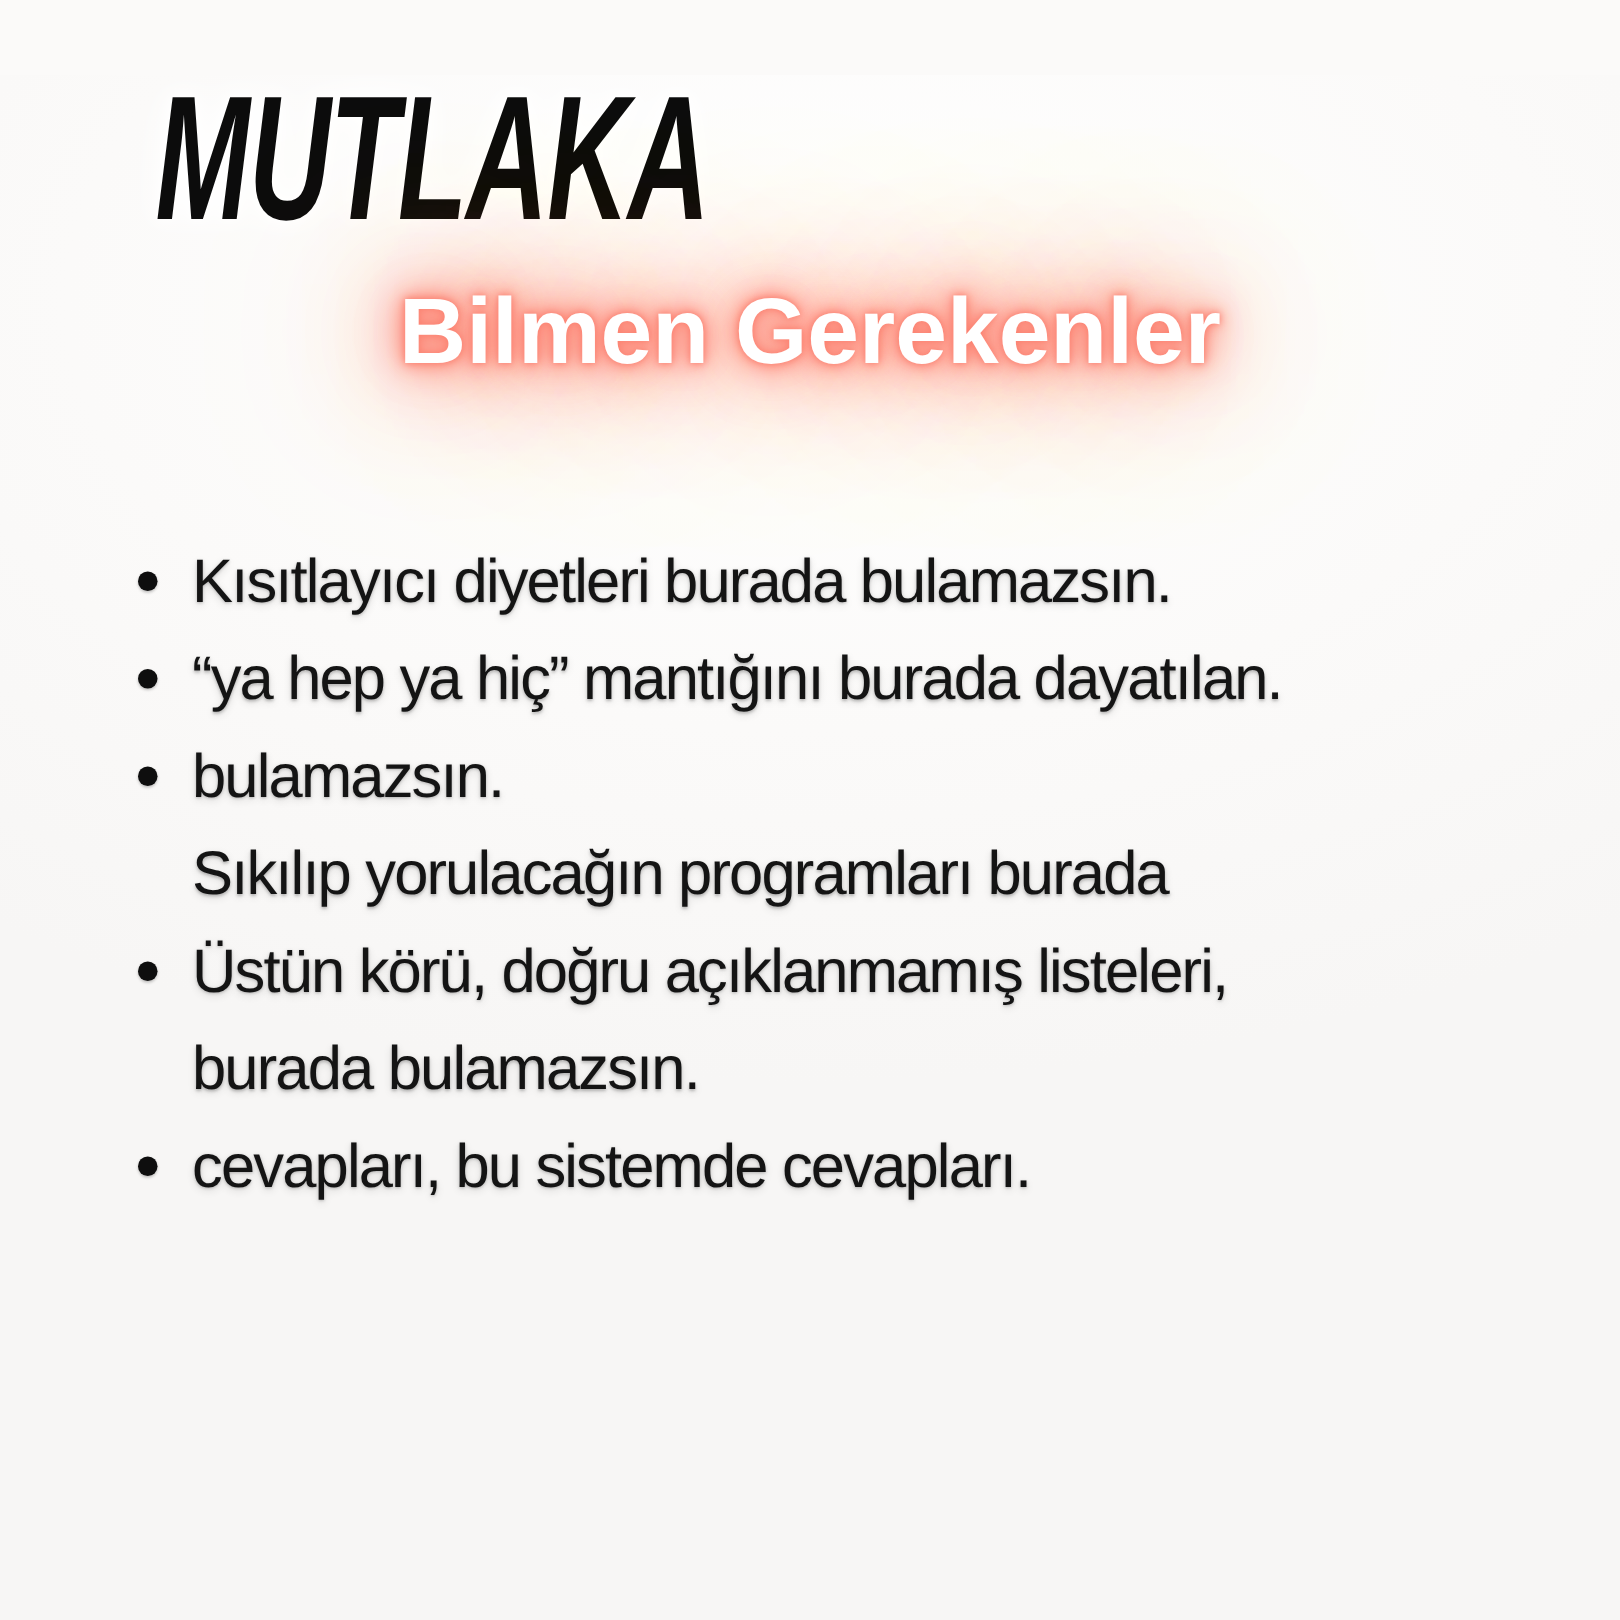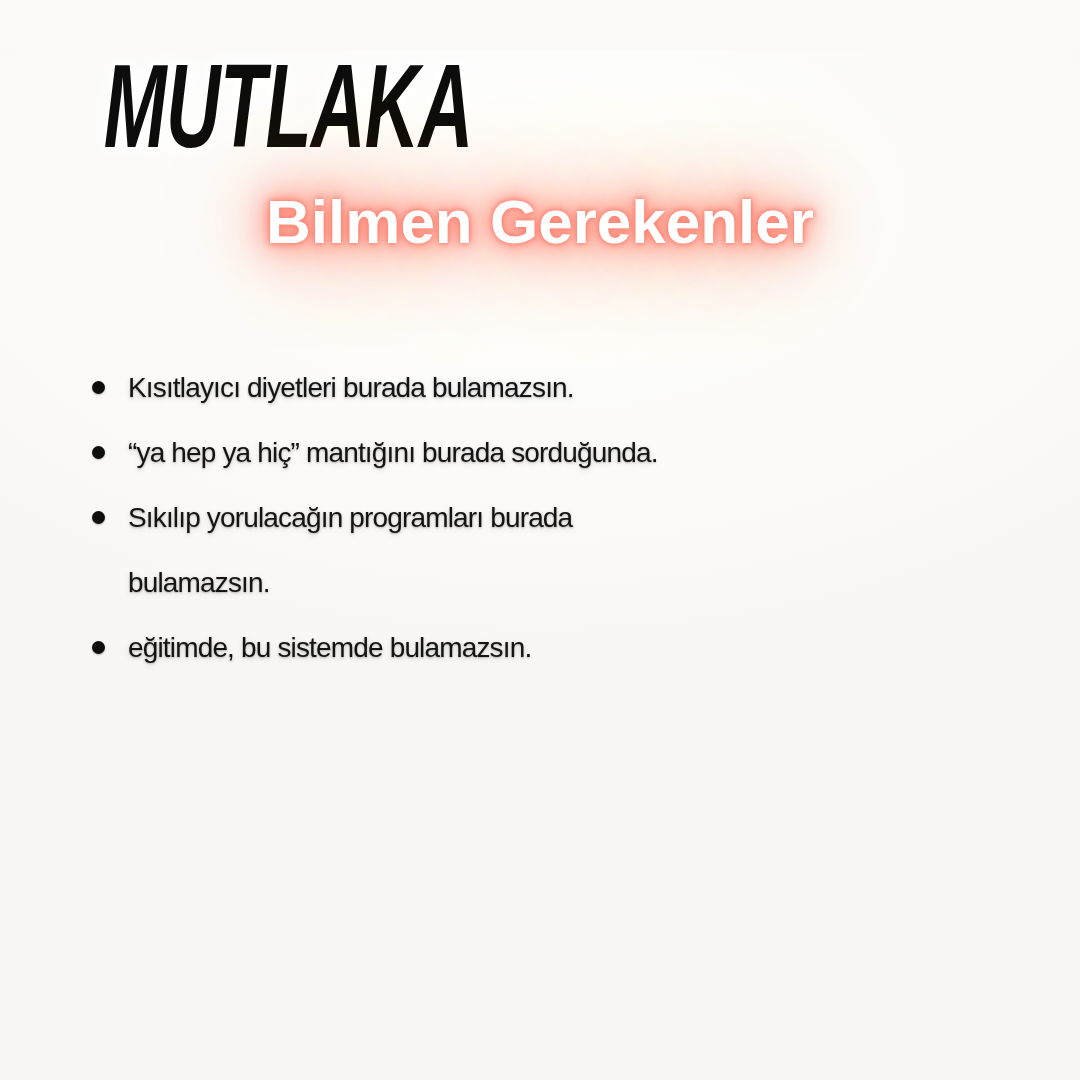--- a/index.html
+++ b/index.html
@@ -56,21 +56,21 @@
       0 0 10px var(--glow),
       0 0 22px var(--glow),
       0 0 45px var(--glow),
       0 0 85px var(--glow),
       0 0 130px var(--glow);
   }
   
   .bullets{
     list-style:none;
     margin:74px 0 0 92px;
-    font-size:28px;
+    font-size:41px;
     line-height:65px;
     letter-spacing:-0.03em;
     color:var(--body-ink);
   }
   .bullets li{
     position:relative;
     padding-left:36px;
     text-shadow:0 1px 2px rgba(40,40,40,.28),0 2px 6px rgba(0,0,0,.12);
   }
   .bullet-dot{
@@ -96,26 +96,31 @@
     <span class="glow-text">Bilmen Gerekenler</span>
   </div>
 
   <ul class="bullets">
       <li>
         <span class="bullet-dot"></span>
         <span class="bullet-line">Kısıtlayıcı diyetleri burada bulamazsın.</span>
       </li>
       <li>
         <span class="bullet-dot"></span>
-        <span class="bullet-line">“ya hep ya hiç” mantığını burada sorduğunda.</span>
+        <span class="bullet-line">“ya hep ya hiç” mantığını burada dayatılan.</span>
       </li>
       <li>
         <span class="bullet-dot"></span>
+        <span class="bullet-line">bulamazsın.</span>
         <span class="bullet-line">Sıkılıp yorulacağın programları burada</span>
-        <span class="bullet-line">bulamazsın.</span>
       </li>
       <li>
         <span class="bullet-dot"></span>
-        <span class="bullet-line">eğitimde, bu sistemde bulamazsın.</span>
+        <span class="bullet-line">Üstün körü, doğru açıklanmamış listeleri,</span>
+        <span class="bullet-line">burada bulamazsın.</span>
+      </li>
+      <li>
+        <span class="bullet-dot"></span>
+        <span class="bullet-line">cevapları, bu sistemde cevapları.</span>
       </li>
     </ul>
 
 </div>
 
 </body></html>

